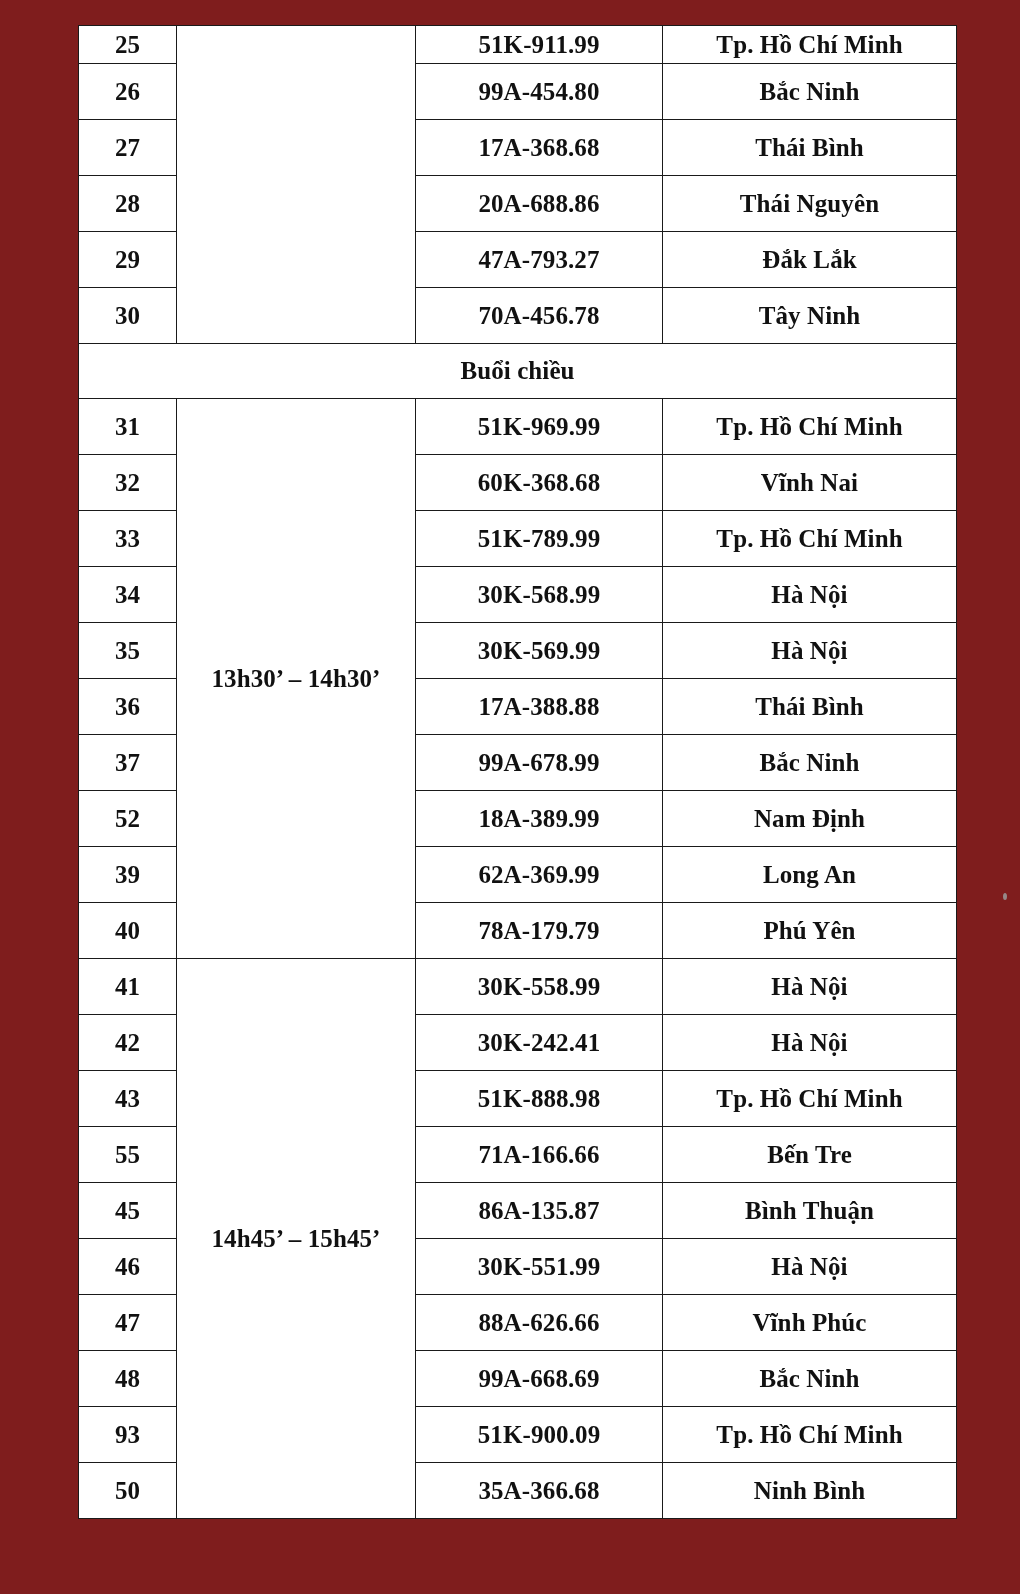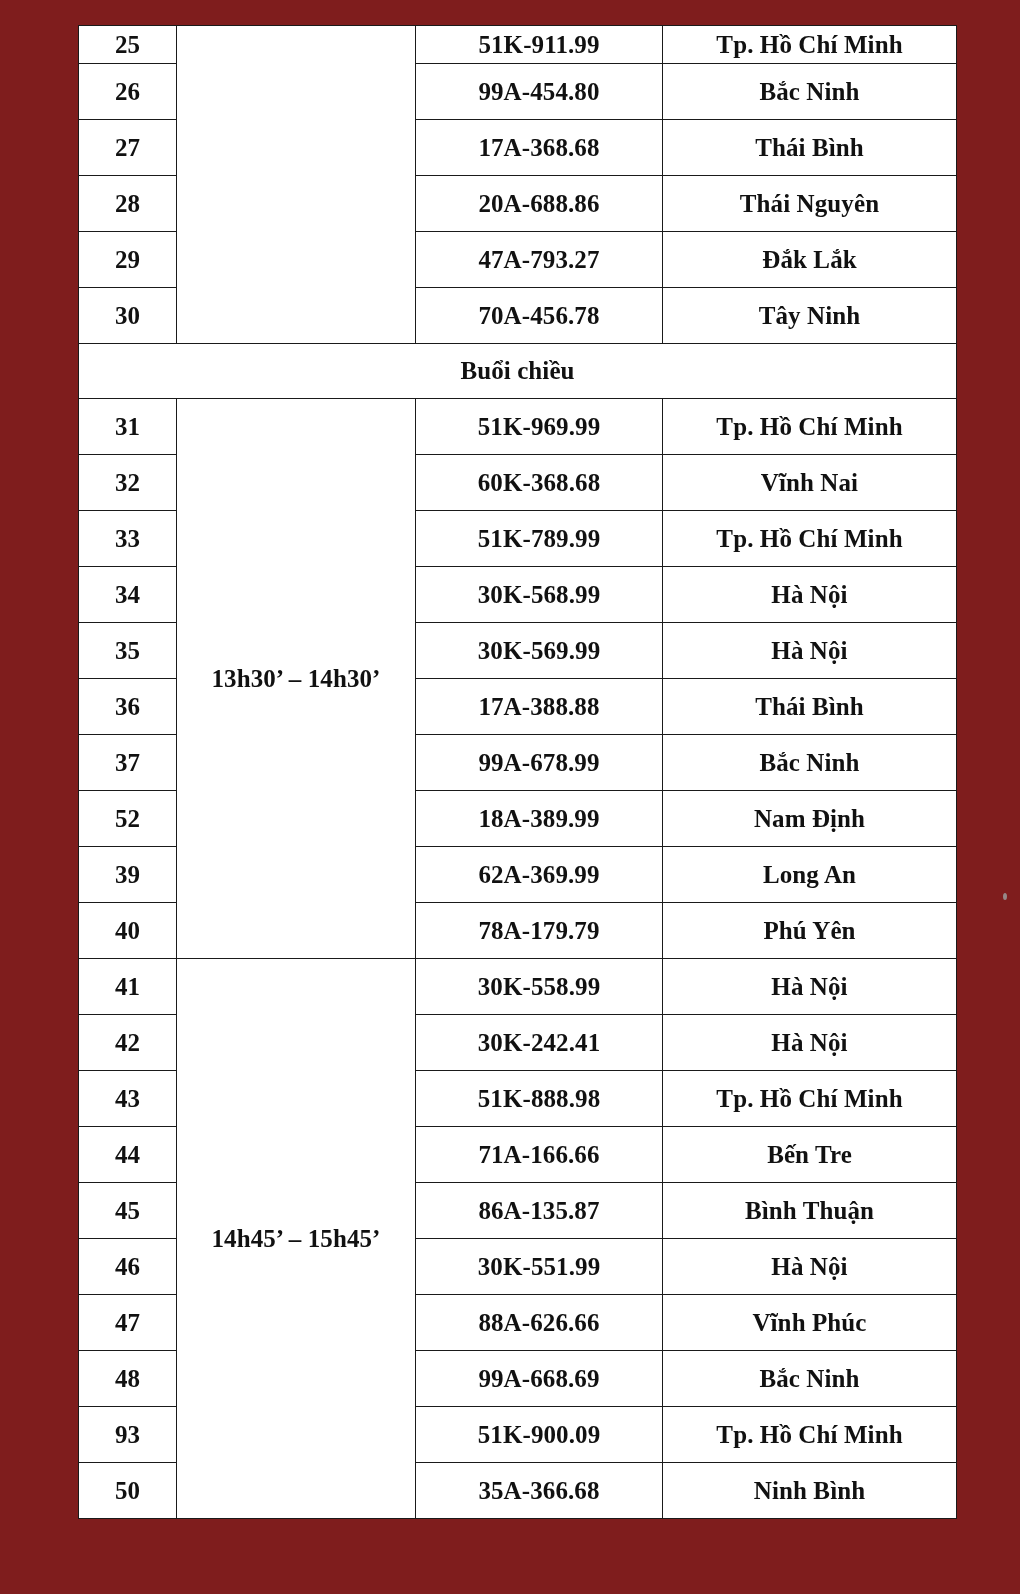--- a/index.html
+++ b/index.html
@@ -212,21 +212,21 @@
         <td class="cell-no">42</td>
         <td class="cell-plate">30K-242.41</td>
         <td class="cell-prov">Hà Nội</td>
       </tr>
       <tr class="data-row">
         <td class="cell-no">43</td>
         <td class="cell-plate">51K-888.98</td>
         <td class="cell-prov">Tp. Hồ Chí Minh</td>
       </tr>
       <tr class="data-row">
-        <td class="cell-no">44</td>
+        <td class="cell-no">55</td>
         <td class="cell-plate">71A-166.66</td>
         <td class="cell-prov">Bến Tre</td>
       </tr>
       <tr class="data-row">
         <td class="cell-no">45</td>
         <td class="cell-plate">86A-135.87</td>
         <td class="cell-prov">Bình Thuận</td>
       </tr>
       <tr class="data-row">
         <td class="cell-no">46</td>

